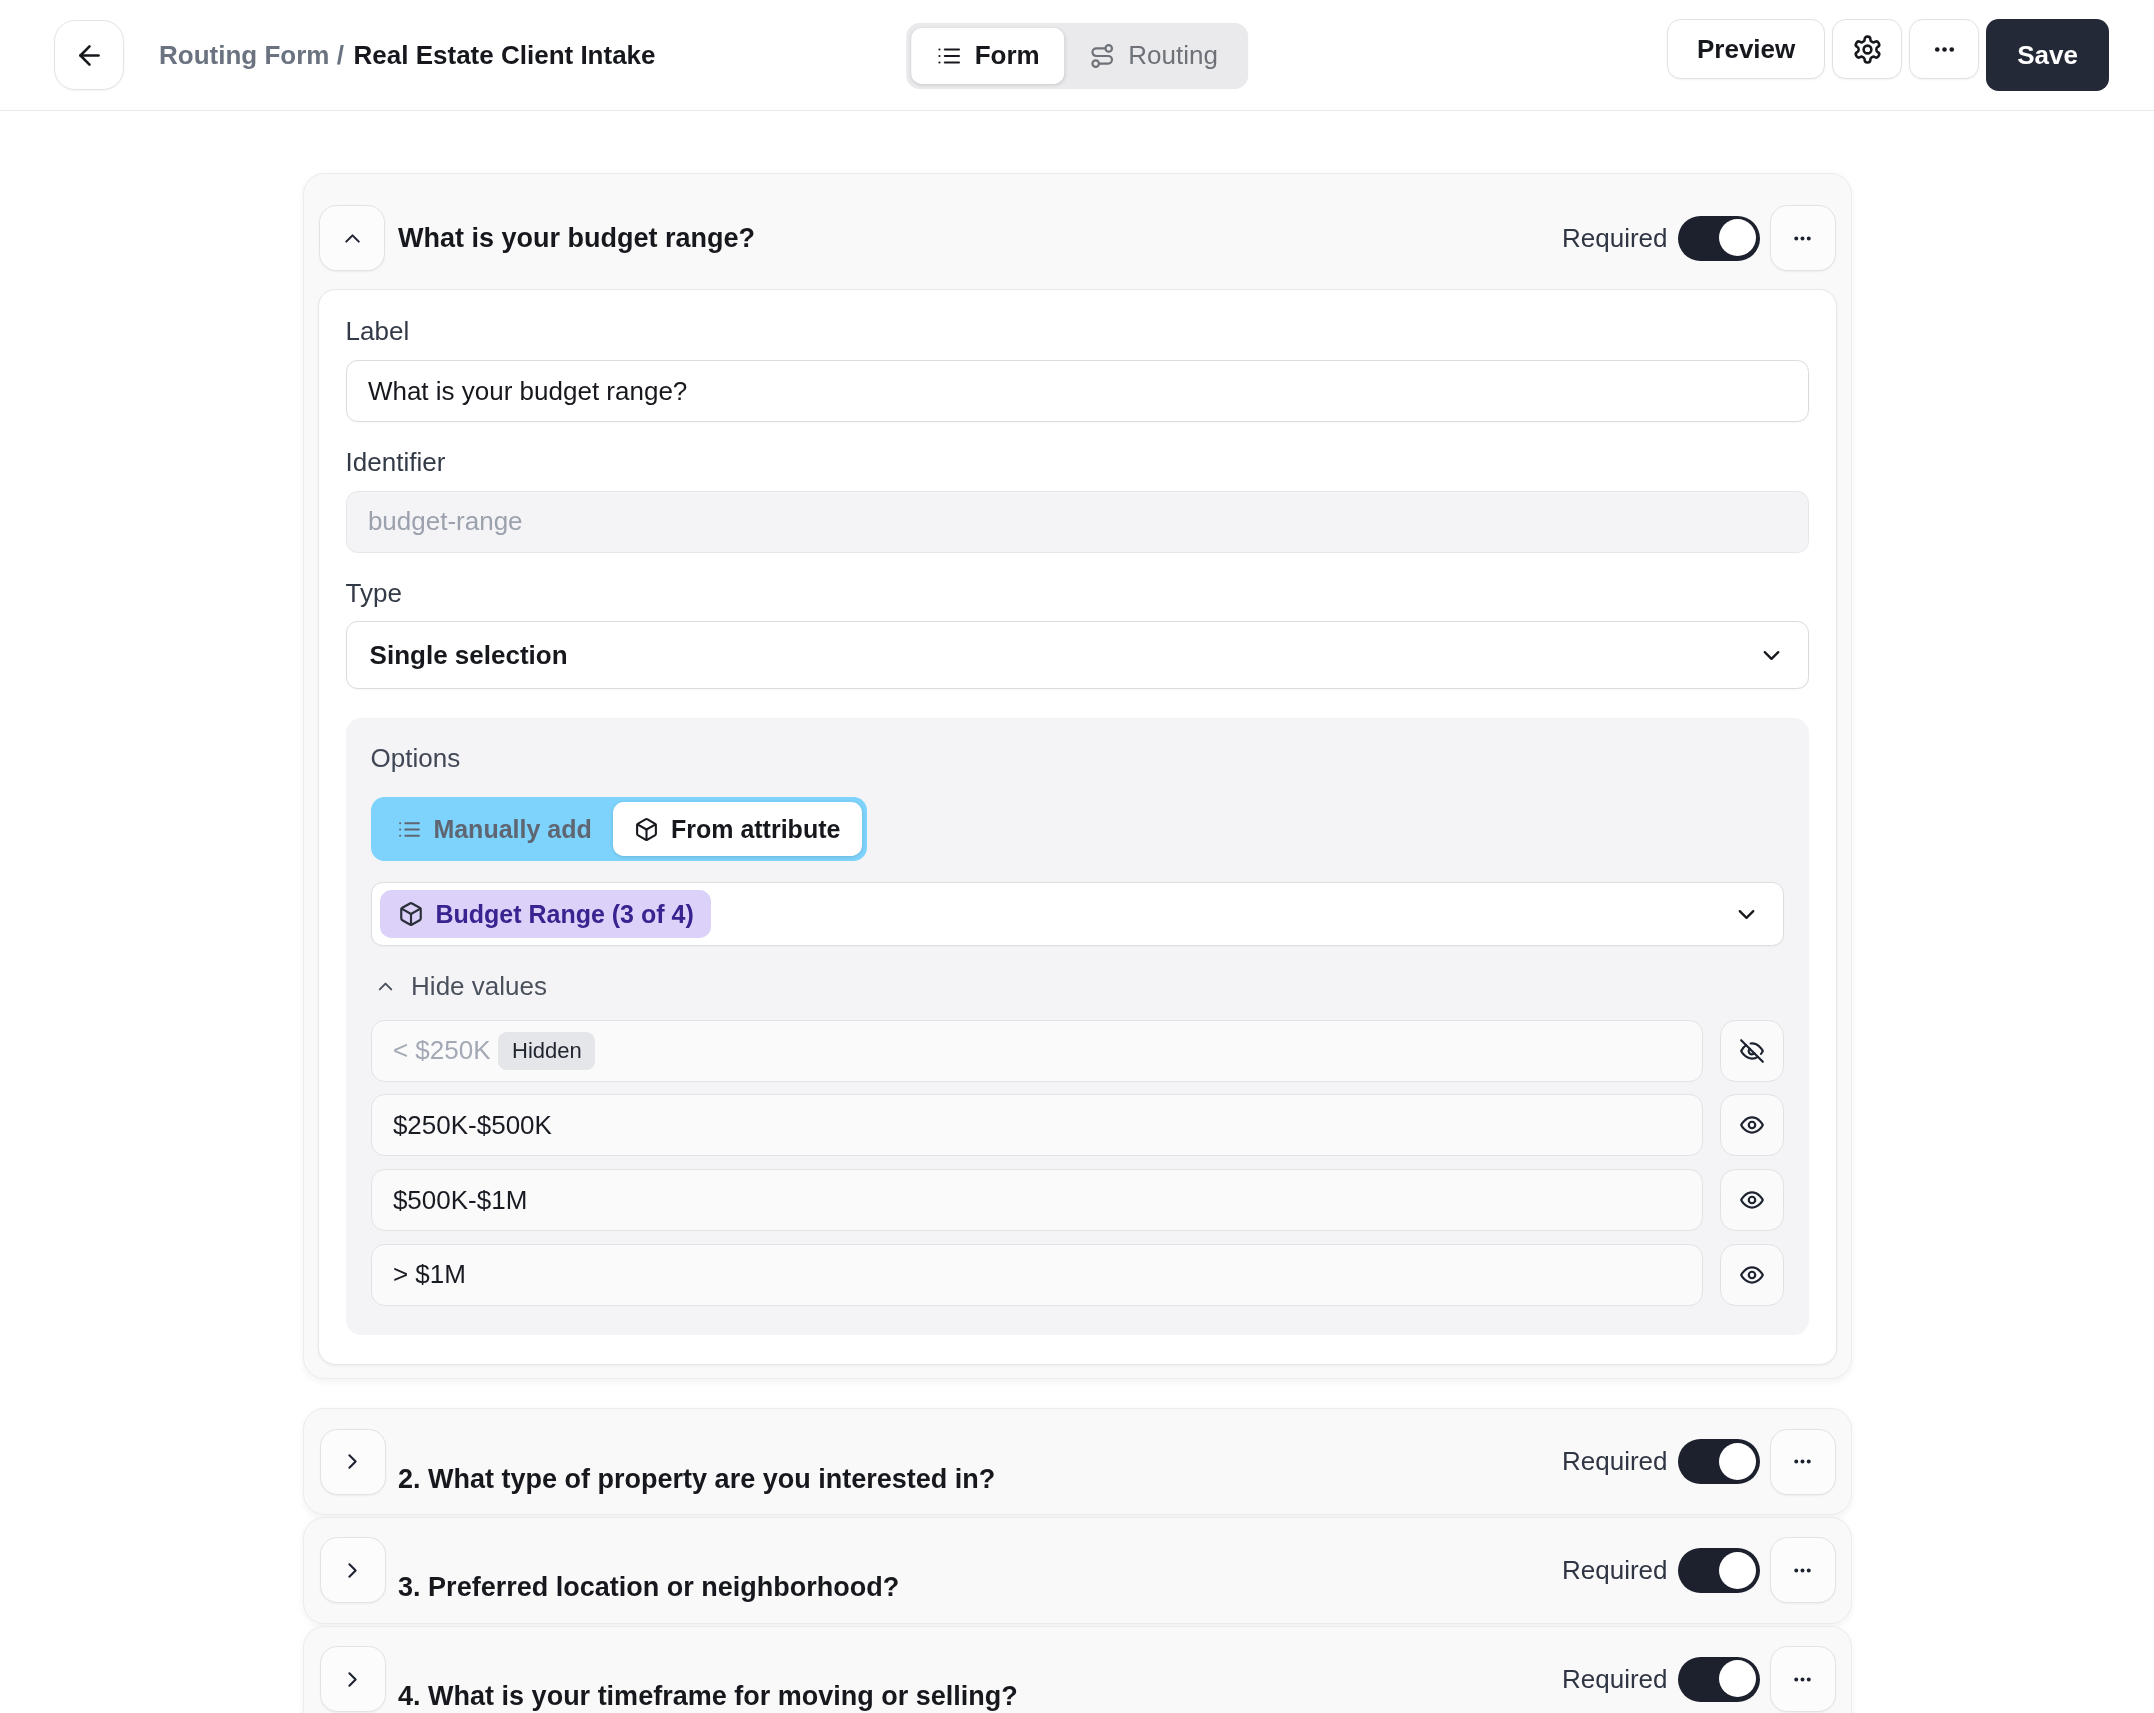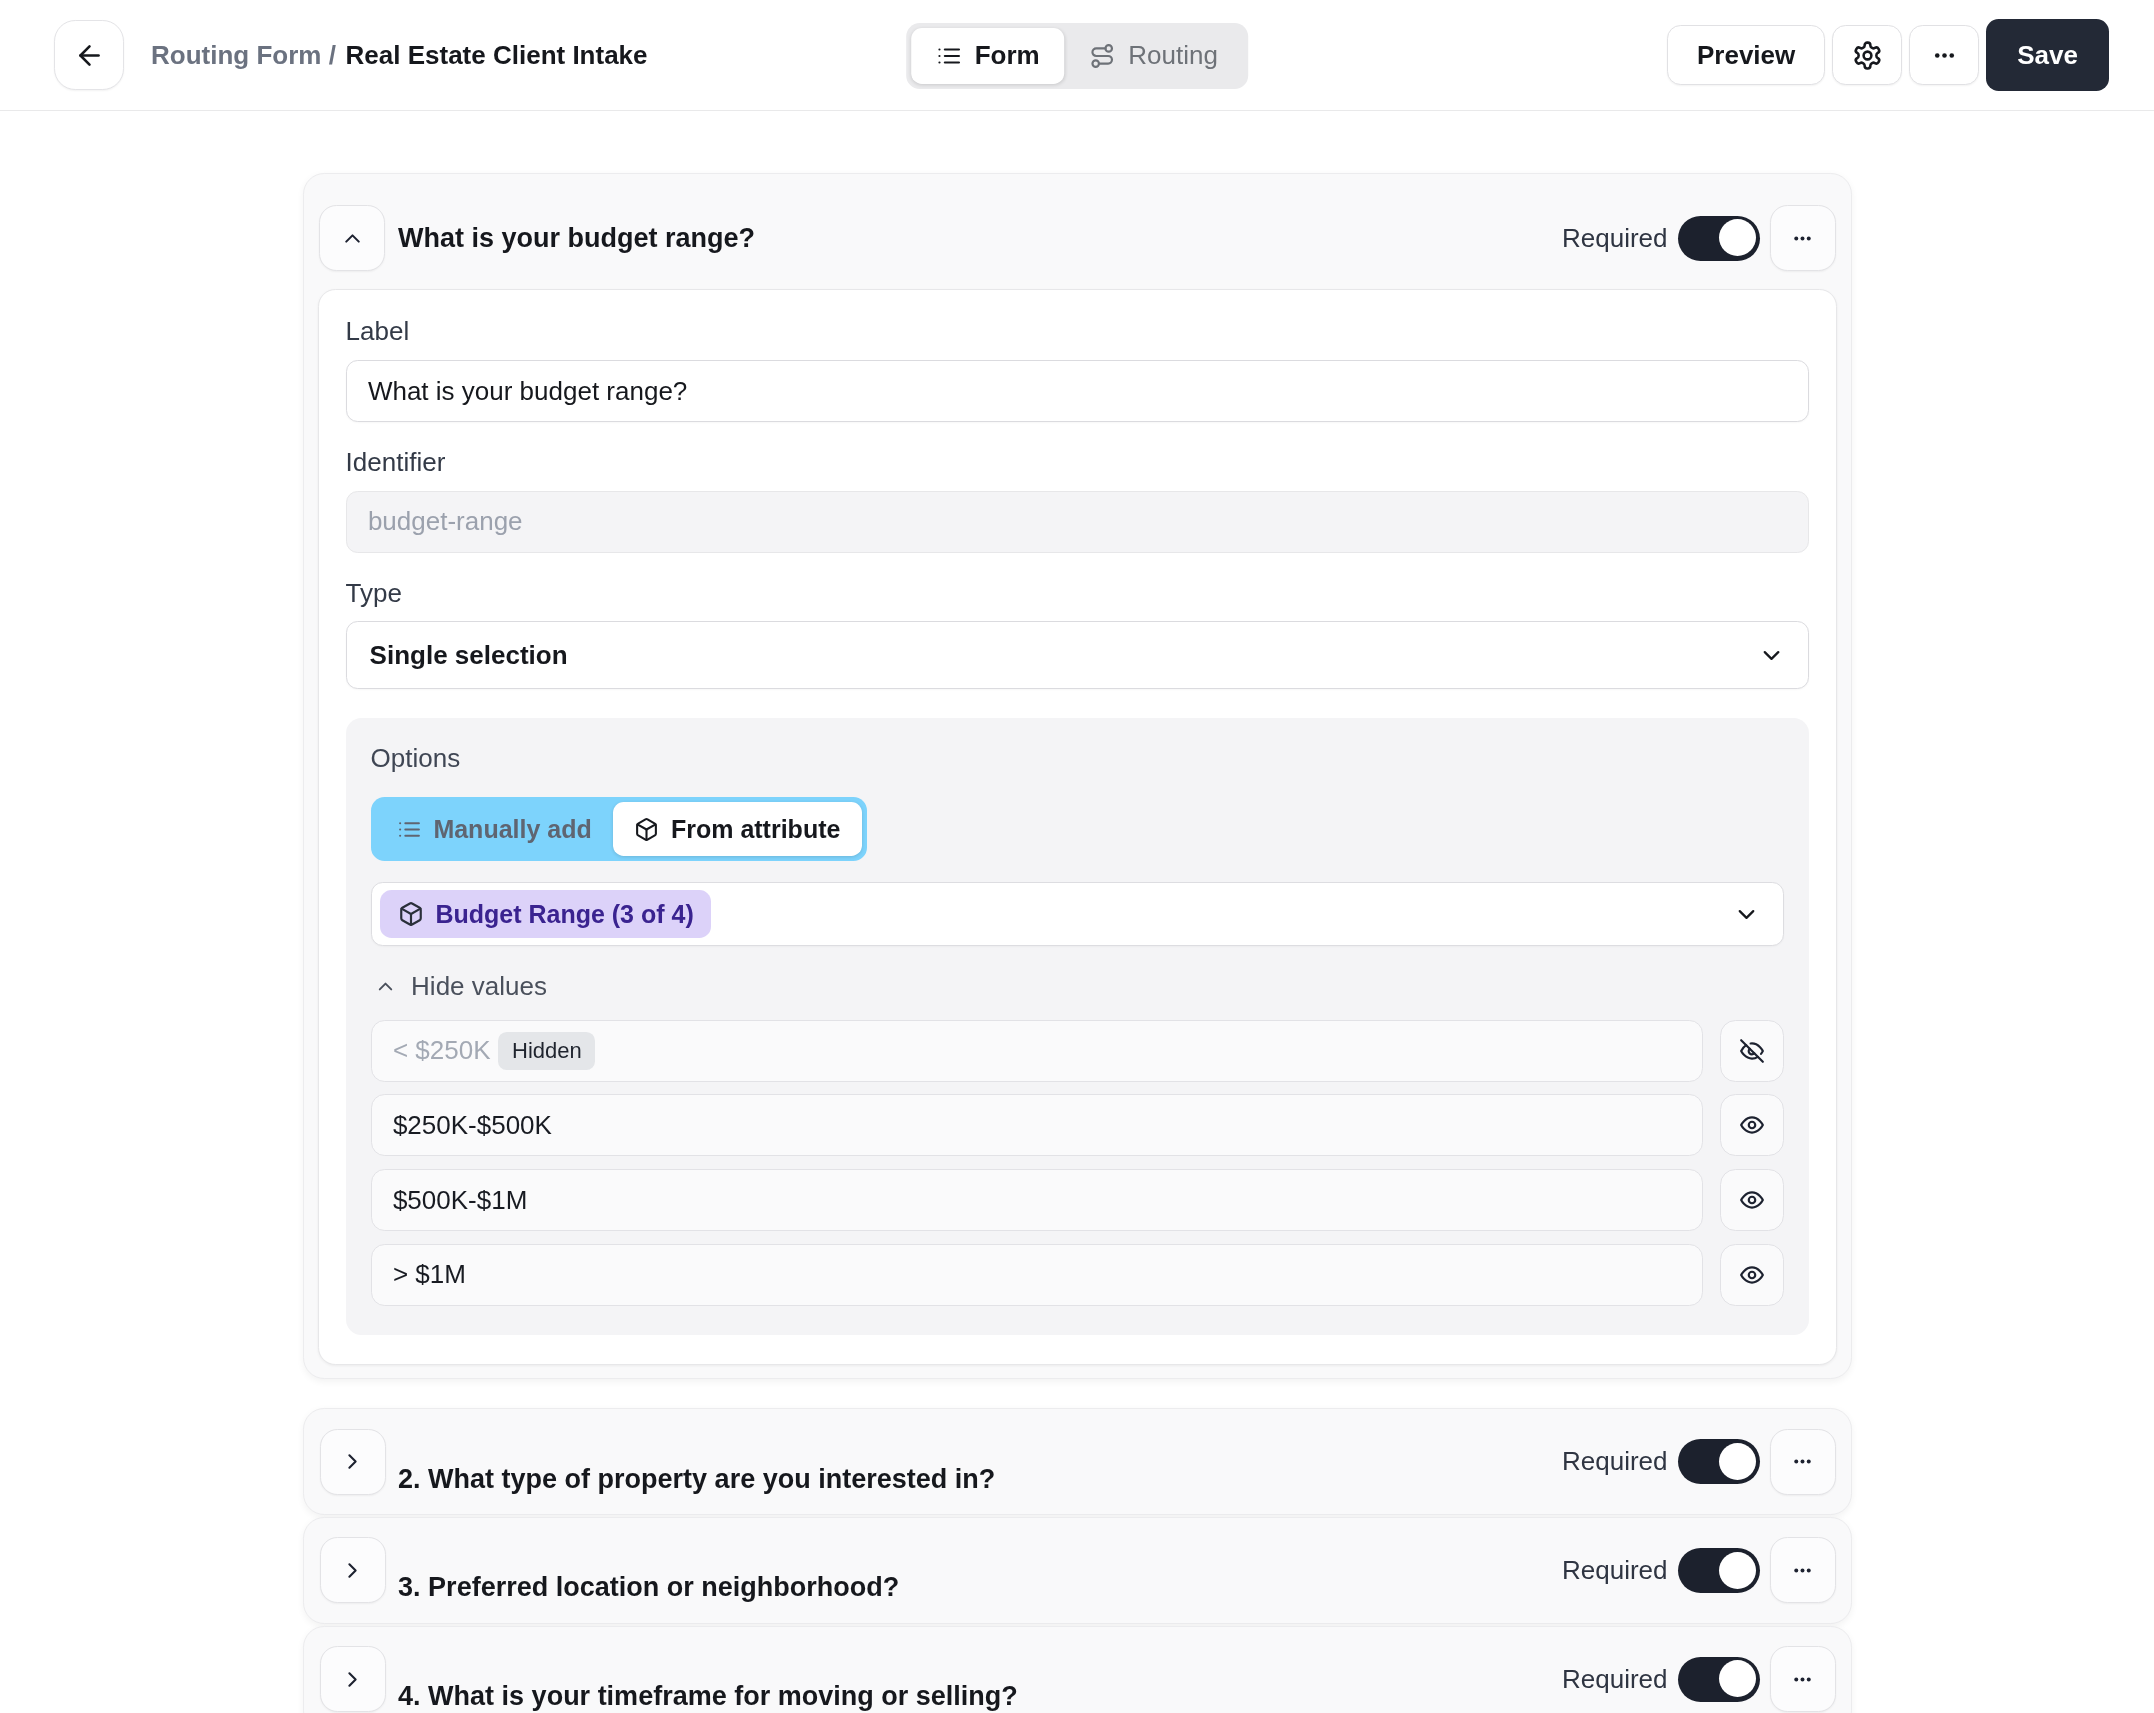--- a/index.html
+++ b/index.html
@@ -7,33 +7,33 @@
     font-family:"Liberation Sans","DejaVu Sans",sans-serif; color:#16181d; overflow:hidden; }
 
   svg { display:block; }
 
   
   .app-header { height:111px; display:flex; align-items:center; padding:0 45px 0 54px;
     border-bottom:1px solid #e9e9ea; position:relative; background:#fff; }
   .back-btn { width:70px; height:70px; border-radius:21.3px; border:1px solid #e4e4e7;
     background:#fff; display:flex; align-items:center; justify-content:center;
     box-shadow:0 1px 1.9px rgba(0,0,0,.05); cursor:pointer; color:#16181d; }
-  .breadcrumb { margin-left:27px; font-size:26px; display:flex; gap:9.7px; align-items:baseline;text-align:right; }
+  .breadcrumb { margin-left:35px; font-size:26px; display:flex; gap:9.7px; align-items:baseline;text-align:right; }
   .breadcrumb .crumb-prefix { color:#6b7280; font-weight:600; }
   .breadcrumb .crumb-title { color:#16181d; font-weight:700; }
 
   .seg-group { position:absolute; left:50%; transform:translateX(-50%); top:23px;
     background:#eaeaec; border-radius:13.6px; padding:4.9px; display:flex; }
   .seg-tab { display:flex; align-items:center; gap:12.6px; height:56px; padding:0 25px;
     border-radius:10.7px; font-size:26px; color:#6e7278; font-weight:500; cursor:pointer;
     border:none; background:transparent; font-family:inherit; }
   .seg-tab.active { background:#fff; color:#16181d; font-weight:700;
     box-shadow:0 1px 3.9px rgba(0,0,0,.14); }
 
-  .header-right { margin-left:auto; display:flex; align-items:center; gap:7px; }
+  .header-right { margin-left:auto; display:flex; align-items:flex-start; gap:7px; }
   .btn-outline { height:60px; padding:0 29px; border-radius:13.6px; border:1px solid #e1e1e4;
     background:#fff; font-size:26px; font-weight:600; color:#16181d; cursor:pointer;
     box-shadow:0 1px 1.9px rgba(0,0,0,.05); font-family:inherit; display:flex; align-items:center; gap:11.6px; }
   .btn-square { width:70px; padding:0; justify-content:center; }
   .btn-dark { height:72px; padding:0 31px; border-radius:12.6px; border:none; background:#232936;
     color:#fff; font-size:26px; font-weight:600; cursor:pointer; font-family:inherit; }
 
   
   .main-col { width:1549px; margin:62px 0 0 303px; }
 

